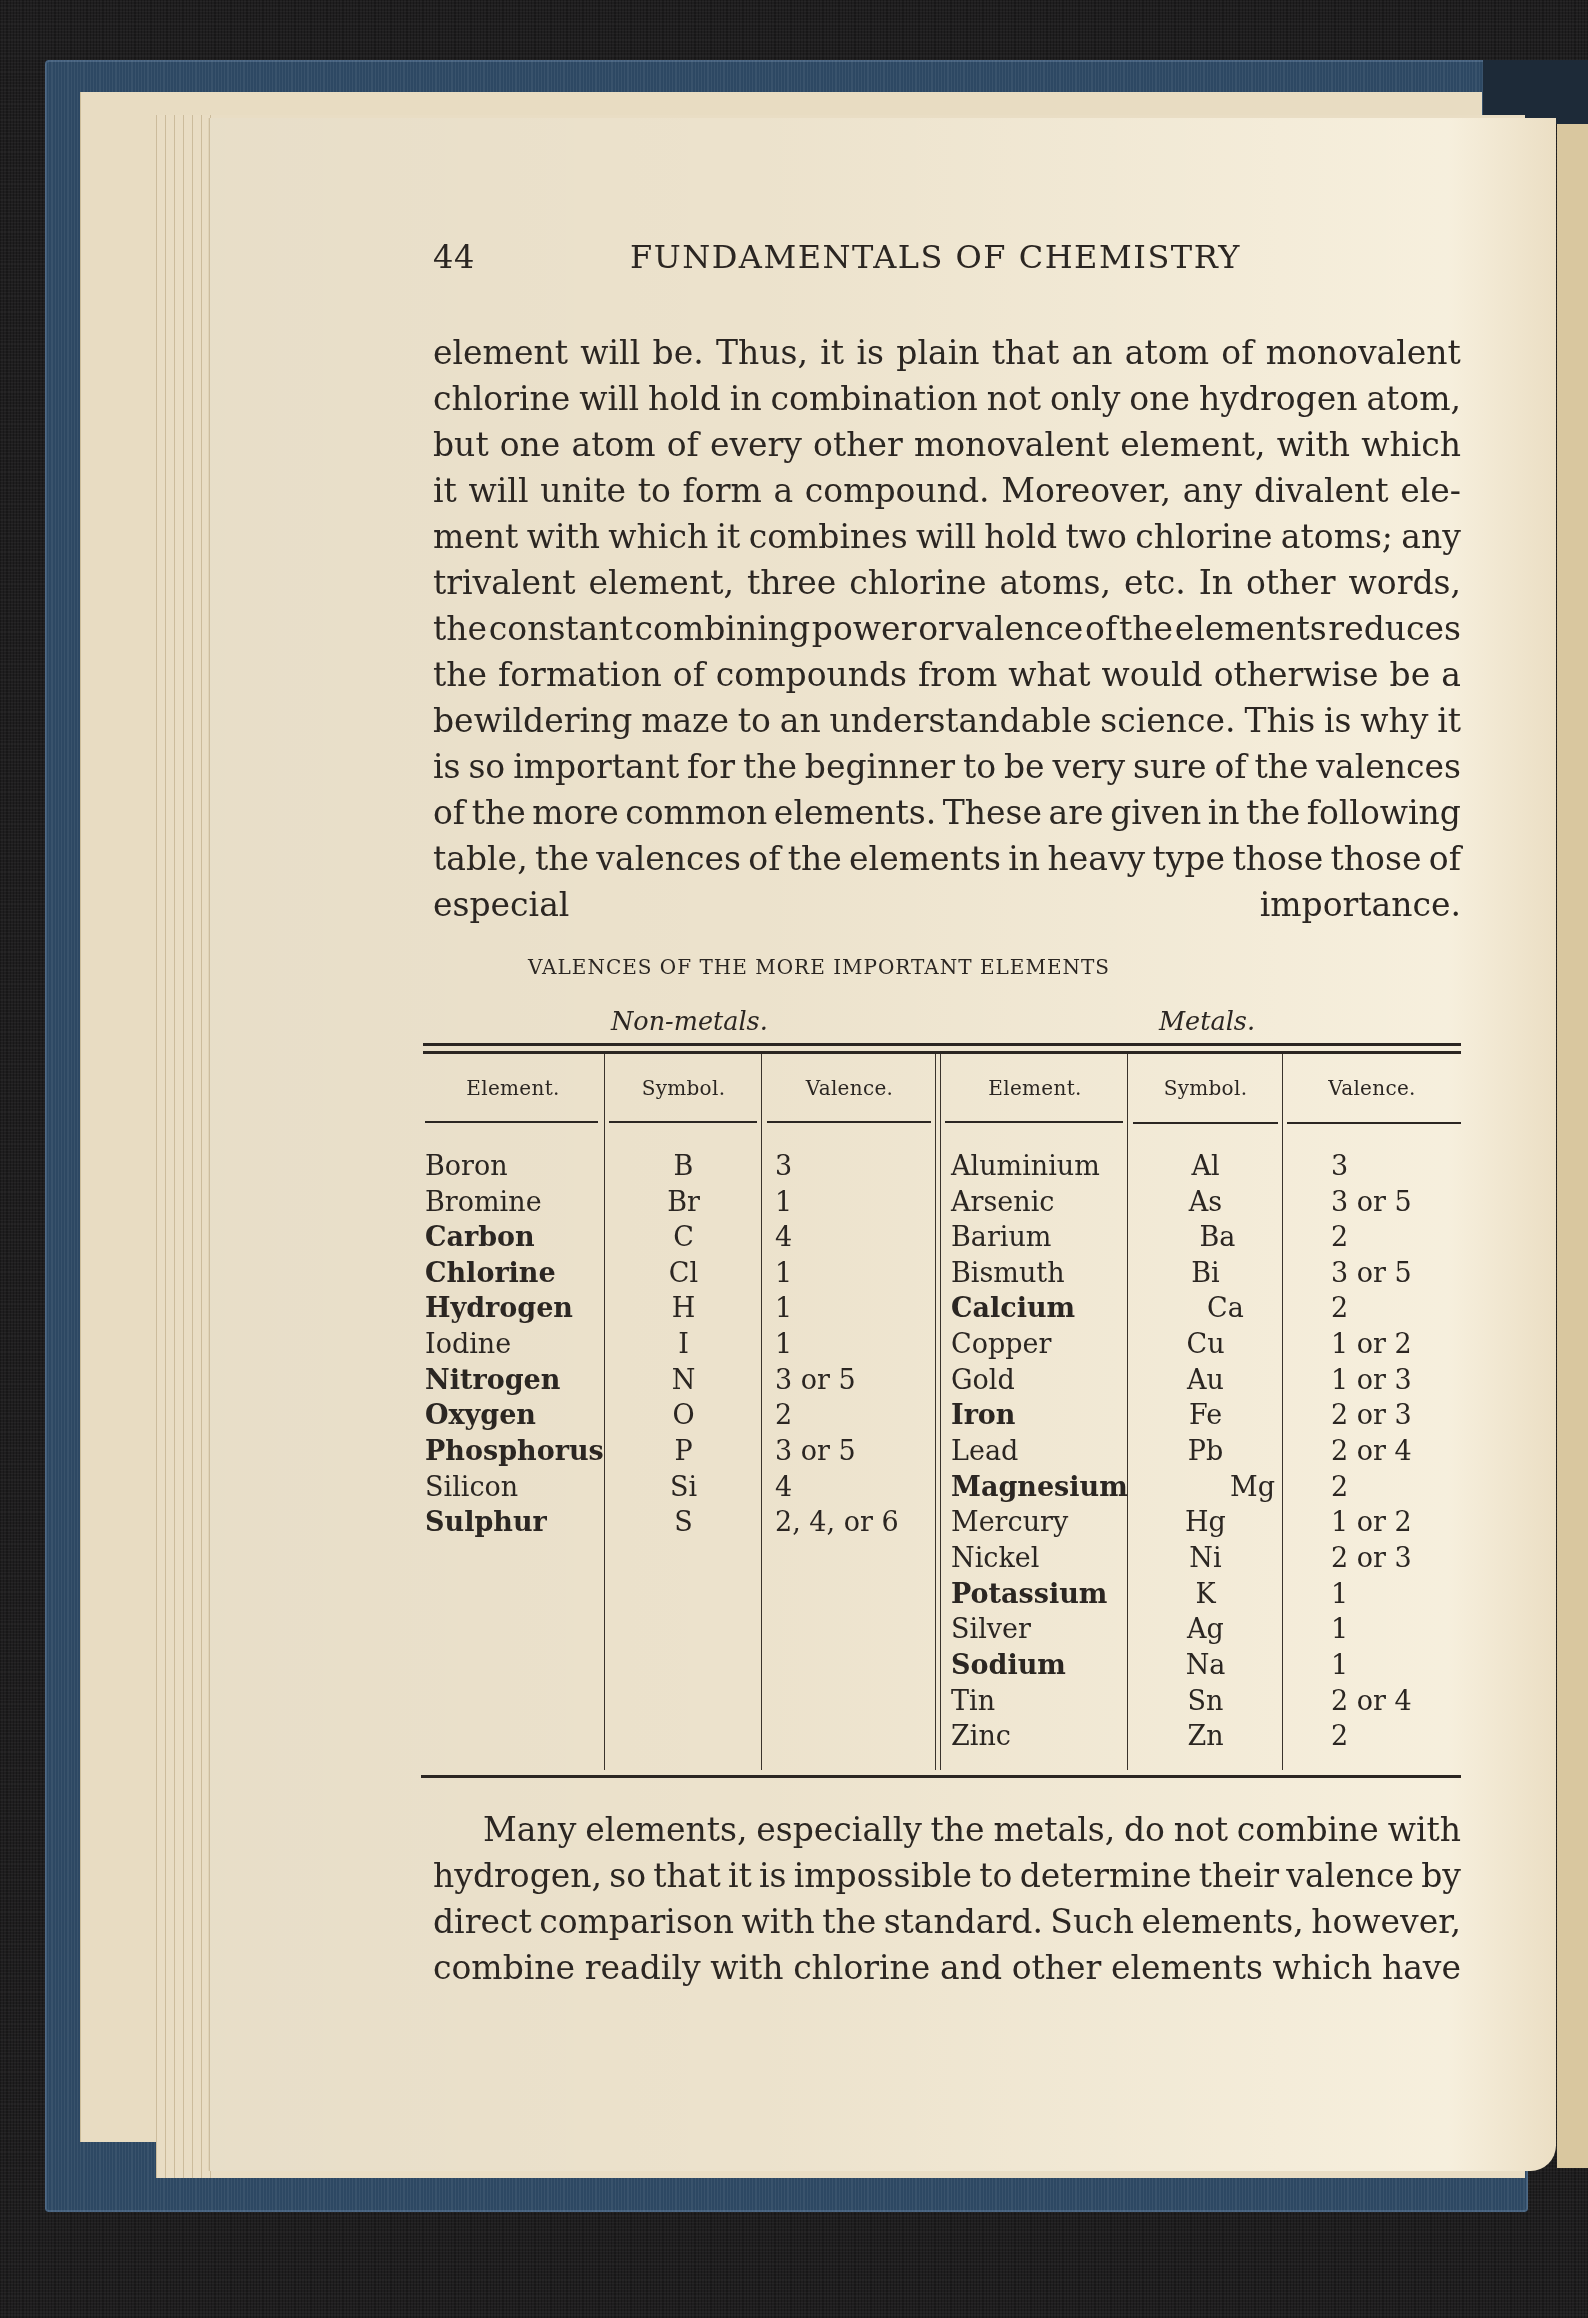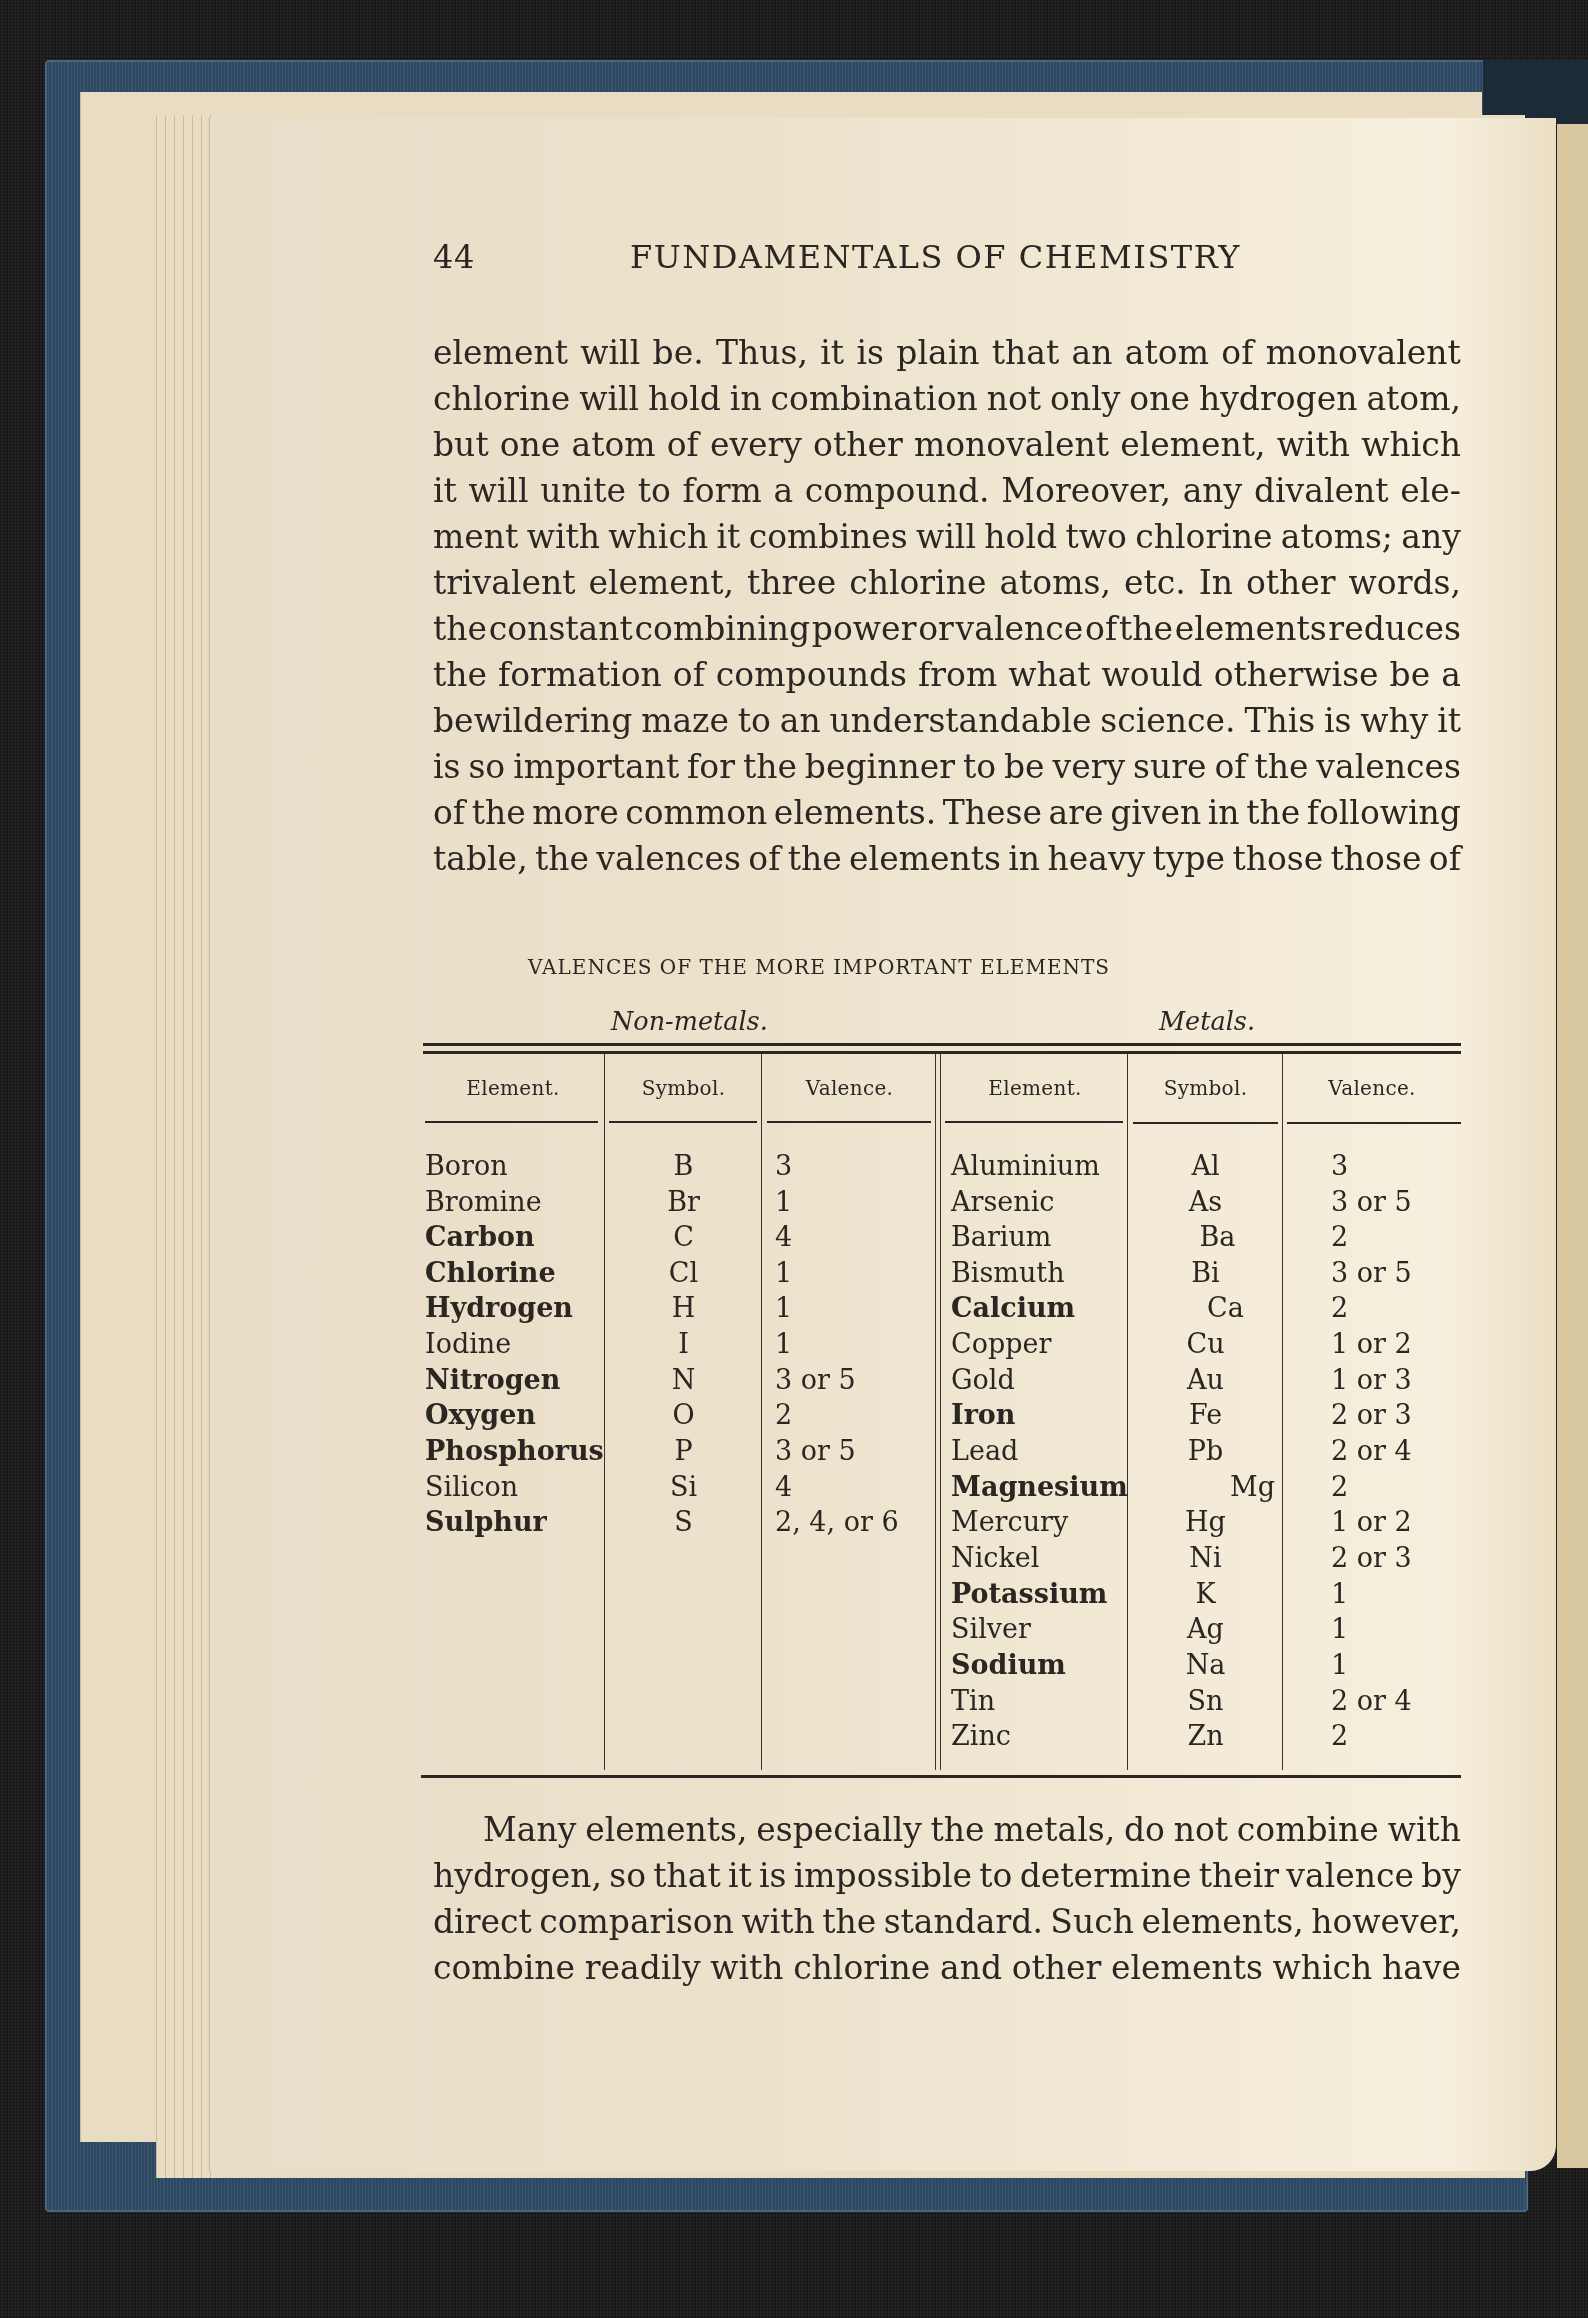--- a/index.html
+++ b/index.html
@@ -223,20 +223,21 @@
       <span>of</span>
       <span>the</span>
       <span>elements</span>
       <span>in</span>
       <span>heavy</span>
       <span>type</span>
       <span>those</span>
       <span>those</span>
       <span>of</span>
     </div>
+    <div class="line">especial importance.</div>
   </div>
 
 <div class="abs" style="left:528px; top:955px; font-size:20px; letter-spacing:1px; white-space:nowrap;">VALENCES OF THE MORE IMPORTANT ELEMENTS</div>
 
 <div class="group-label" style="left:611px;">Non-metals.</div>
 <div class="group-label" style="left:1159px;">Metals.</div>
 
 <div class="rule" style="left:423px; top:1043px; width:1038px; height:2.5px;"></div>
 <div class="rule" style="left:423px; top:1051px; width:1038px; height:2.5px;"></div>
 

